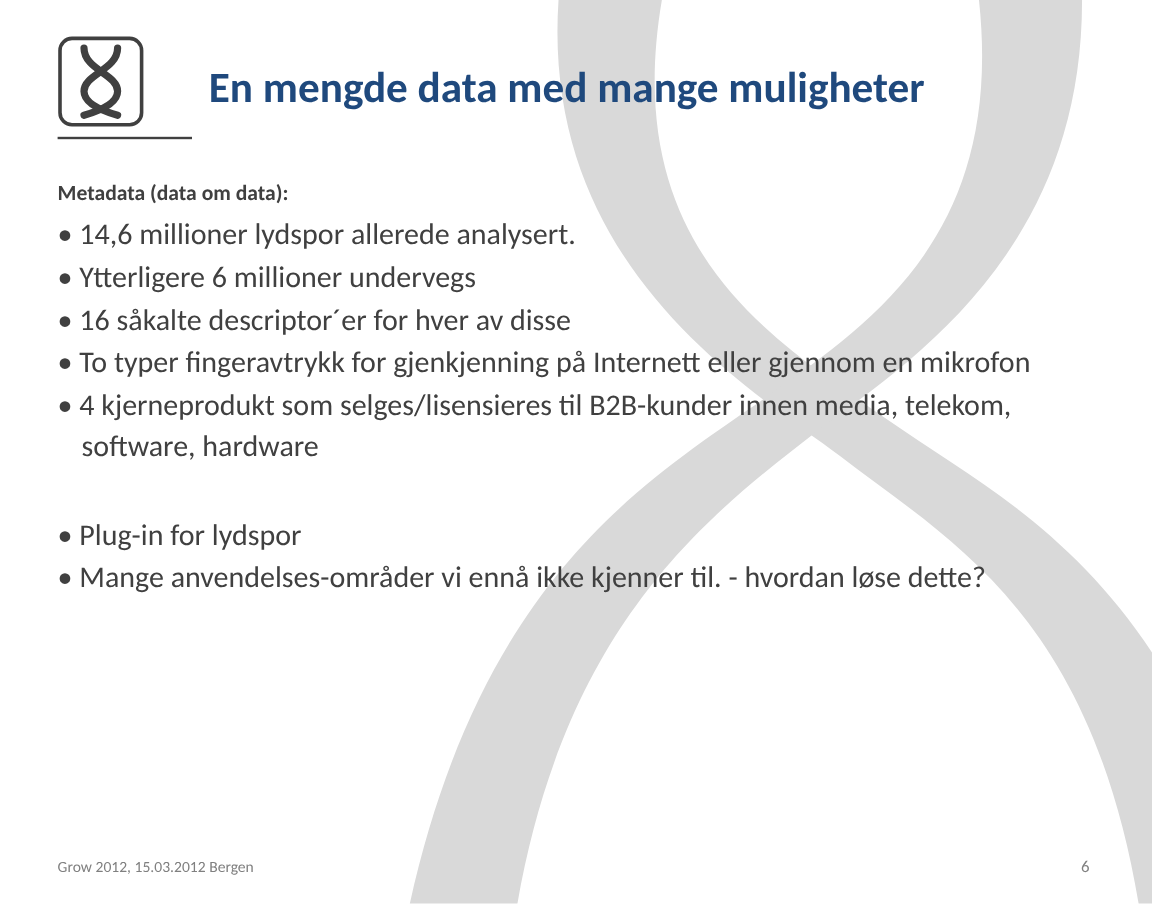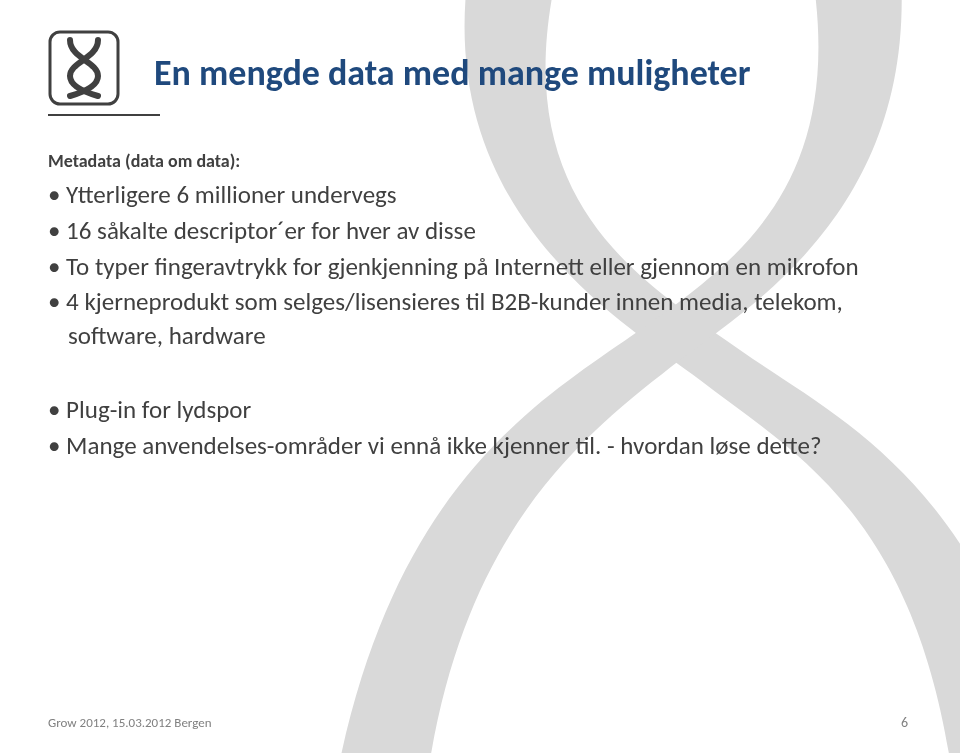--- a/index.html
+++ b/index.html
@@ -24,21 +24,21 @@
     position: relative;
     z-index: 1;
     padding: 28px 48px 0 48px;
     height: 100%;
   }
 
   
   .header {
     display: flex;
     align-items: flex-end;
-    gap: 4px;
+    gap: 24px;
     margin-bottom: 8px;
   }
   .logo {
     flex: 0 0 auto;
     width: 72px;
     height: 80px;
     display: flex;
     align-items: center;
     justify-content: center;
   }
@@ -137,20 +137,21 @@
       </svg>
     </div>
     <div class="title">En mengde data med mange muligheter</div>
   </div>
   <div class="title-rule"></div>
 
   <div class="content">
 
     <div class="section-head">Metadata (data om data):</div>
     <ul class="bullets">
+      <li>14,6 millioner lydspor allerede analysert.</li>
       <li>Ytterligere 6 millioner undervegs</li>
       <li>16 såkalte descriptor´er for hver av disse</li>
       <li>To typer fingeravtrykk for gjenkjenning på Internett eller gjennom en mikrofon</li>
       <li>4 kjerneprodukt som selges/lisensieres til B2B-kunder innen media, telekom, software, hardware</li>
     </ul>
 
     <ul class="bullets">
       <li>Plug-in for lydspor</li>
       <li>Mange anvendelses-områder vi ennå ikke kjenner til.   -  hvordan løse dette?</li>
     </ul>

